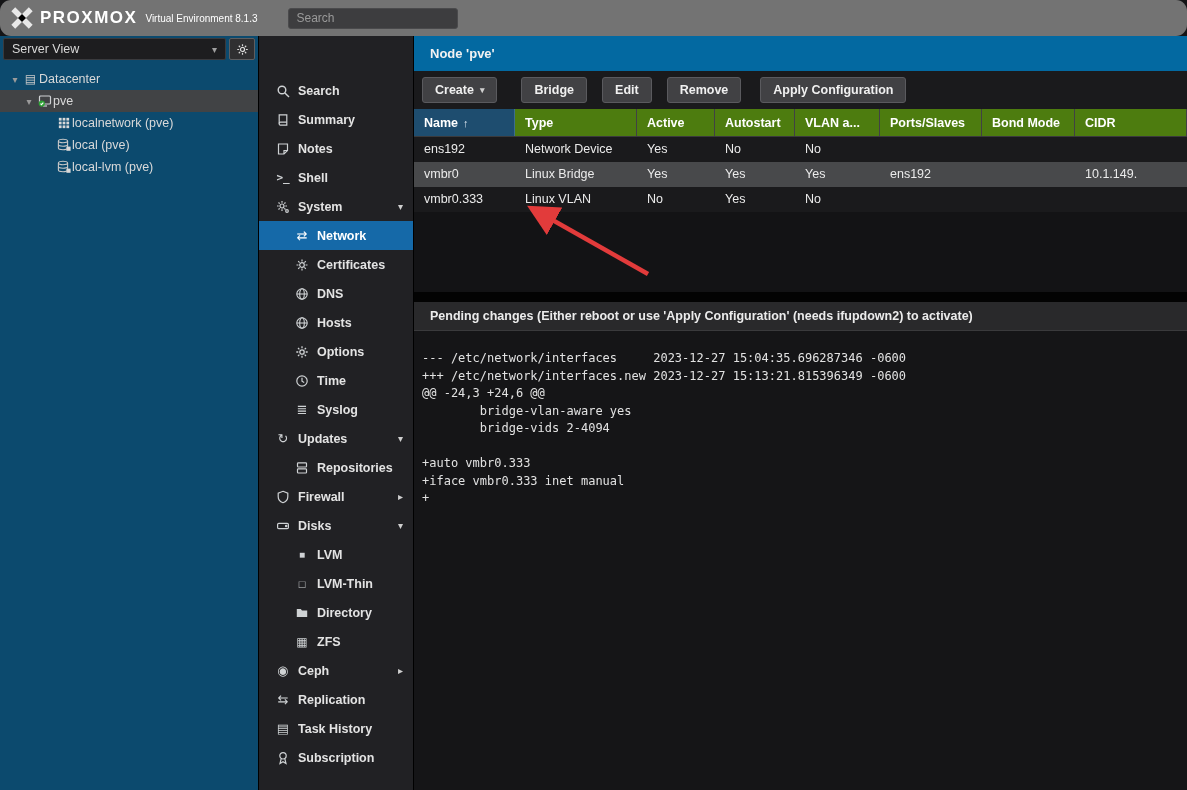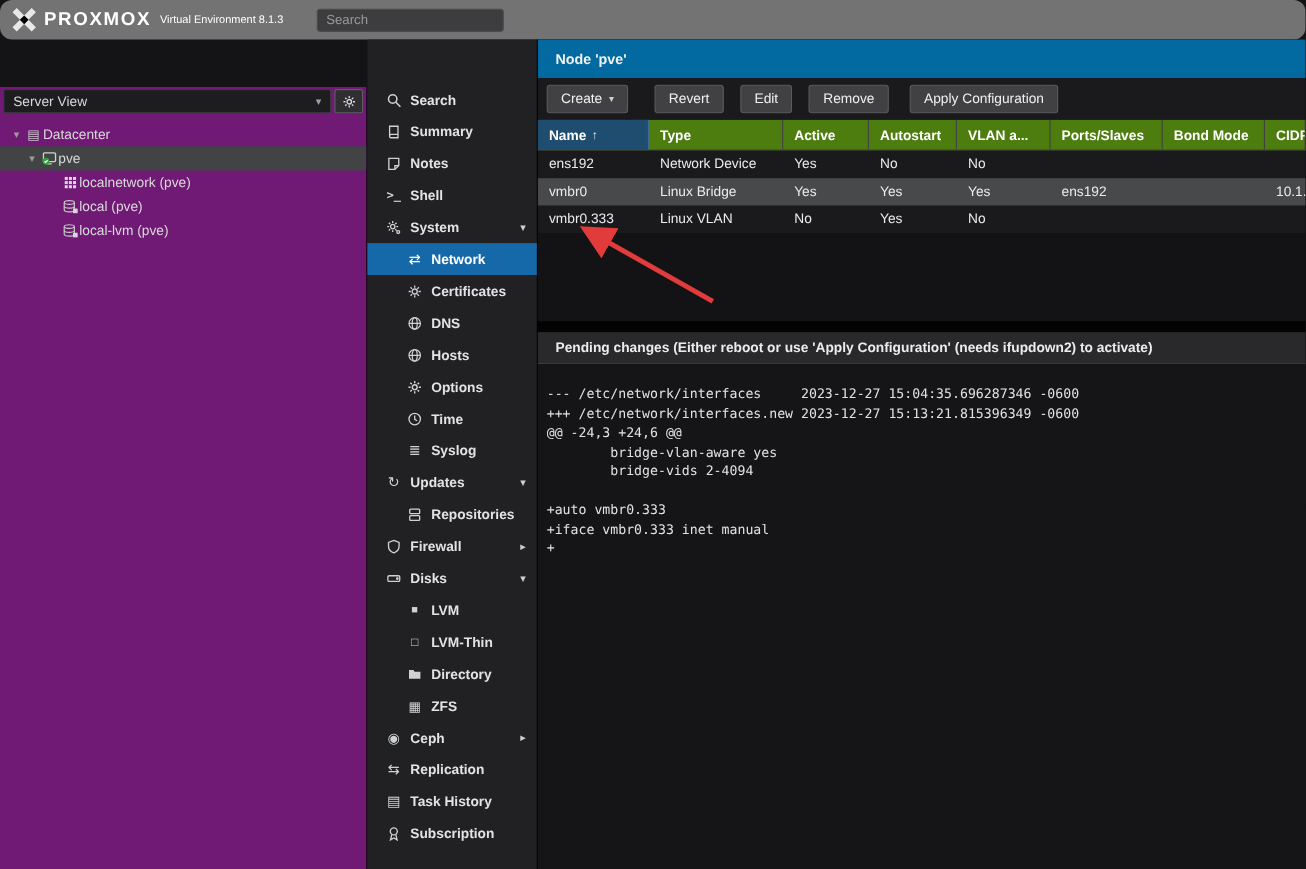--- a/index.html
+++ b/index.html
@@ -16,21 +16,21 @@
   .wordmark { color:#fff; font-weight:bold; font-size:17px; letter-spacing:1.5px; margin-right:8px; }
   .subtitle { color:#fff; font-size:10px; margin-right:30px; }
   .global-search { width:170px; height:21px; background:#3d3d3f; border:1px solid #4a4a4c; border-radius:3px;
     color:#ddd; font-size:12px; padding:0 8px; outline:none; font-family:"Liberation Sans",sans-serif; }
   .global-search::placeholder { color:#9a9a9a; }
 
   
   .app { display:flex; height:754px; }
 
   
-  .tree-panel { width:334px; background:#701a75; border-right:1px solid #000; flex:none;margin-top:43px; }
+  .tree-panel { width:259px; background:#0c4a6e; border-right:1px solid #000; flex:none; }
   .tree-header { height:26px; display:flex; align-items:center; padding:2px 3px; gap:3px; }
   .view-select { flex:1; height:22px; background:#1d1d1f; border:1px solid #3a3a3d; border-radius:2px;
     display:flex; align-items:center; justify-content:space-between; padding:0 8px; font-size:12.5px; color:#d8d8d8; }
   .view-caret { color:#9f9f9f; font-size:10px; }
   .gear-btn { width:26px; height:22px; background:#2f2f31; border:1px solid #5e5e60; border-radius:2px;
     display:flex; align-items:center; justify-content:center; color:#d8d8d8; cursor:pointer; }
   .tree-body { padding-top:6px; }
   .tree-row { height:22px; display:flex; align-items:center; font-size:12.5px; color:#d9d9d9; white-space:nowrap; }
   .tree-row.sel { background:#414345; }
   .tree-caret { width:14px; color:#9a9a9a; font-size:10px; text-align:center; flex:none; }
@@ -52,21 +52,21 @@
   .nicon.txt { font-size:13px; }
   .nav-caret { position:absolute; right:10px; color:#cfcfcf; font-size:10px; font-weight:normal; }
 
   
   .content { flex:1; display:flex; flex-direction:column; background:#141416; min-width:0; }
   .content-title { height:35px; line-height:35px; background:#0369a1; padding-left:16px;
     font-weight:bold; font-size:13px; color:#f2f2f2; }
   .toolbar { height:38px; display:flex; align-items:center; padding-left:8px; background:#1a1a1c; }
   .tbtn { height:26px; background:#414144; border:1px solid #5a5a5e; border-radius:3px; color:#f0f0f0;
     font-size:12.5px; font-family:"Liberation Sans",sans-serif; padding:0 12px; display:flex;
-    align-items:center; gap:6px; cursor:pointer; }
+    align-items:center; gap:6px; cursor:pointer;font-weight:bold; }
   .bcaret { font-size:9px; color:#d0d0d0; }
   .mr-lg { margin-right:24px; } .mr-md { margin-right:15px; } .mr-rm { margin-right:19px; }
 
   .grid-header { display:flex; height:28px; background:#4d7c0f; border-bottom:1px solid #3a3a3c; }
   .th { display:flex; align-items:center; gap:5px; padding-left:10px; font-weight:bold; font-size:12.5px;
     color:#fff; border-right:1px solid #414144; overflow:hidden; white-space:nowrap; }
   .th-name { background:#1e4d6f; border-right-color:#3c6c8e; }
   .sort { font-size:11px; color:#dfe9f2; }
   .tr { display:flex; height:25px; background:#1a1a1c; }
   .tr.sel { background:#48494b; }
@@ -373,21 +373,21 @@
 
   <div class="content">
     <div class="content-title">Node 'pve'</div>
 
     <div class="toolbar">
       <button class="tbtn mr-lg">
         <span>Create</span>
         <span class="bcaret">▾</span>
       </button>
       <button class="tbtn mr-md">
-        <span>Revert</span>
+        <span>Bridge</span>
       </button>
       <button class="tbtn mr-md">
         <span>Edit</span>
       </button>
       <button class="tbtn mr-rm">
         <span>Remove</span>
       </button>
       <button class="tbtn">
         <span>Apply Configuration</span>
       </button>

